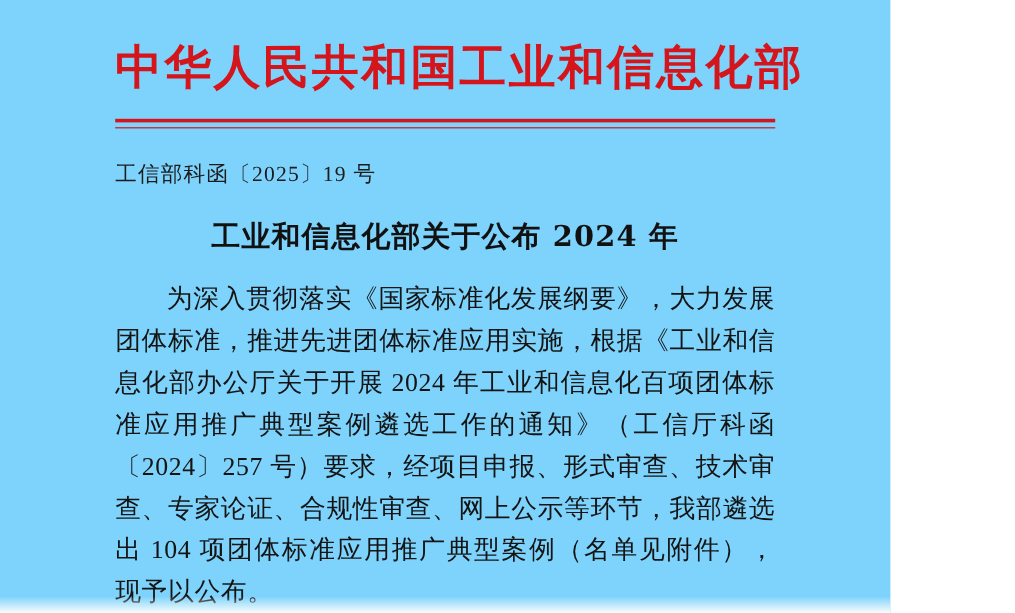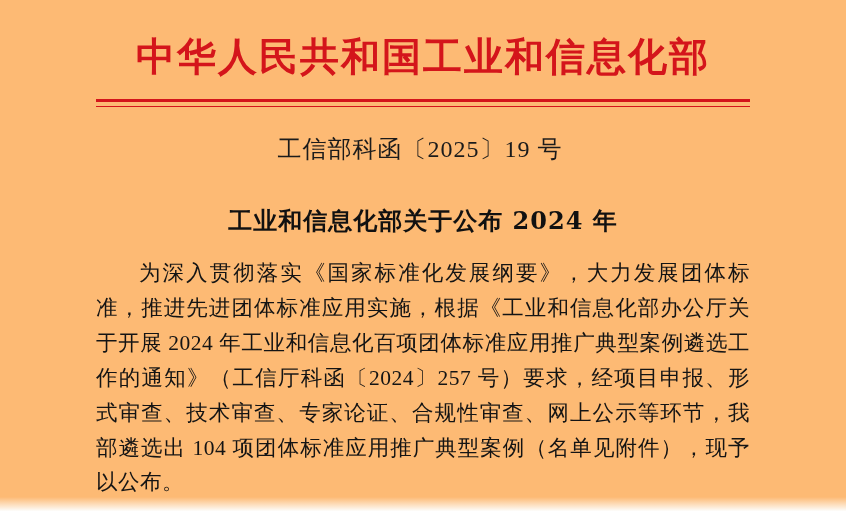--- a/index.html
+++ b/index.html
@@ -10,23 +10,23 @@
   body {
     width: 846px;
     height: 511px;
     overflow: hidden;
     font-family: "Liberation Serif", "DejaVu Serif", serif;
     color: #1a1a1a;
   }
 
   .page {
     position: relative;
-    width: 846px;
+    width: 742px;
     height: 511px;
-    background: #fdba74;
+    background: #7dd3fc;
     box-sizing: border-box;
     padding: 0 96px;
   }
 
   
   .masthead {
     text-align: center;
     padding-top: 34px;
   }
   .masthead-title {
@@ -46,30 +46,30 @@
   }
   .rule-thin {
     margin-top: 4px;
     height: 1px;
     background: #d4151b;
   }
 
   
   .doc-number {
     margin-top: 26px;
-    text-align: center;
-    font-size: 24px;
+    text-align: left;
+    font-size: 18px;
     letter-spacing: 1px;
     color: #1b1b1b;
     padding-right: 6px;
   }
 
   
   .doc-title {
-    margin-top: 36px;
+    margin-top: 20px;
     text-align: center;
     font-family: "DejaVu Serif", "Liberation Serif", serif;
     font-weight: bold;
     font-size: 24px;
     letter-spacing: 1px;
     line-height: 1.65;
     color: #111111;
   }
   .doc-title .line {
     display: block;

